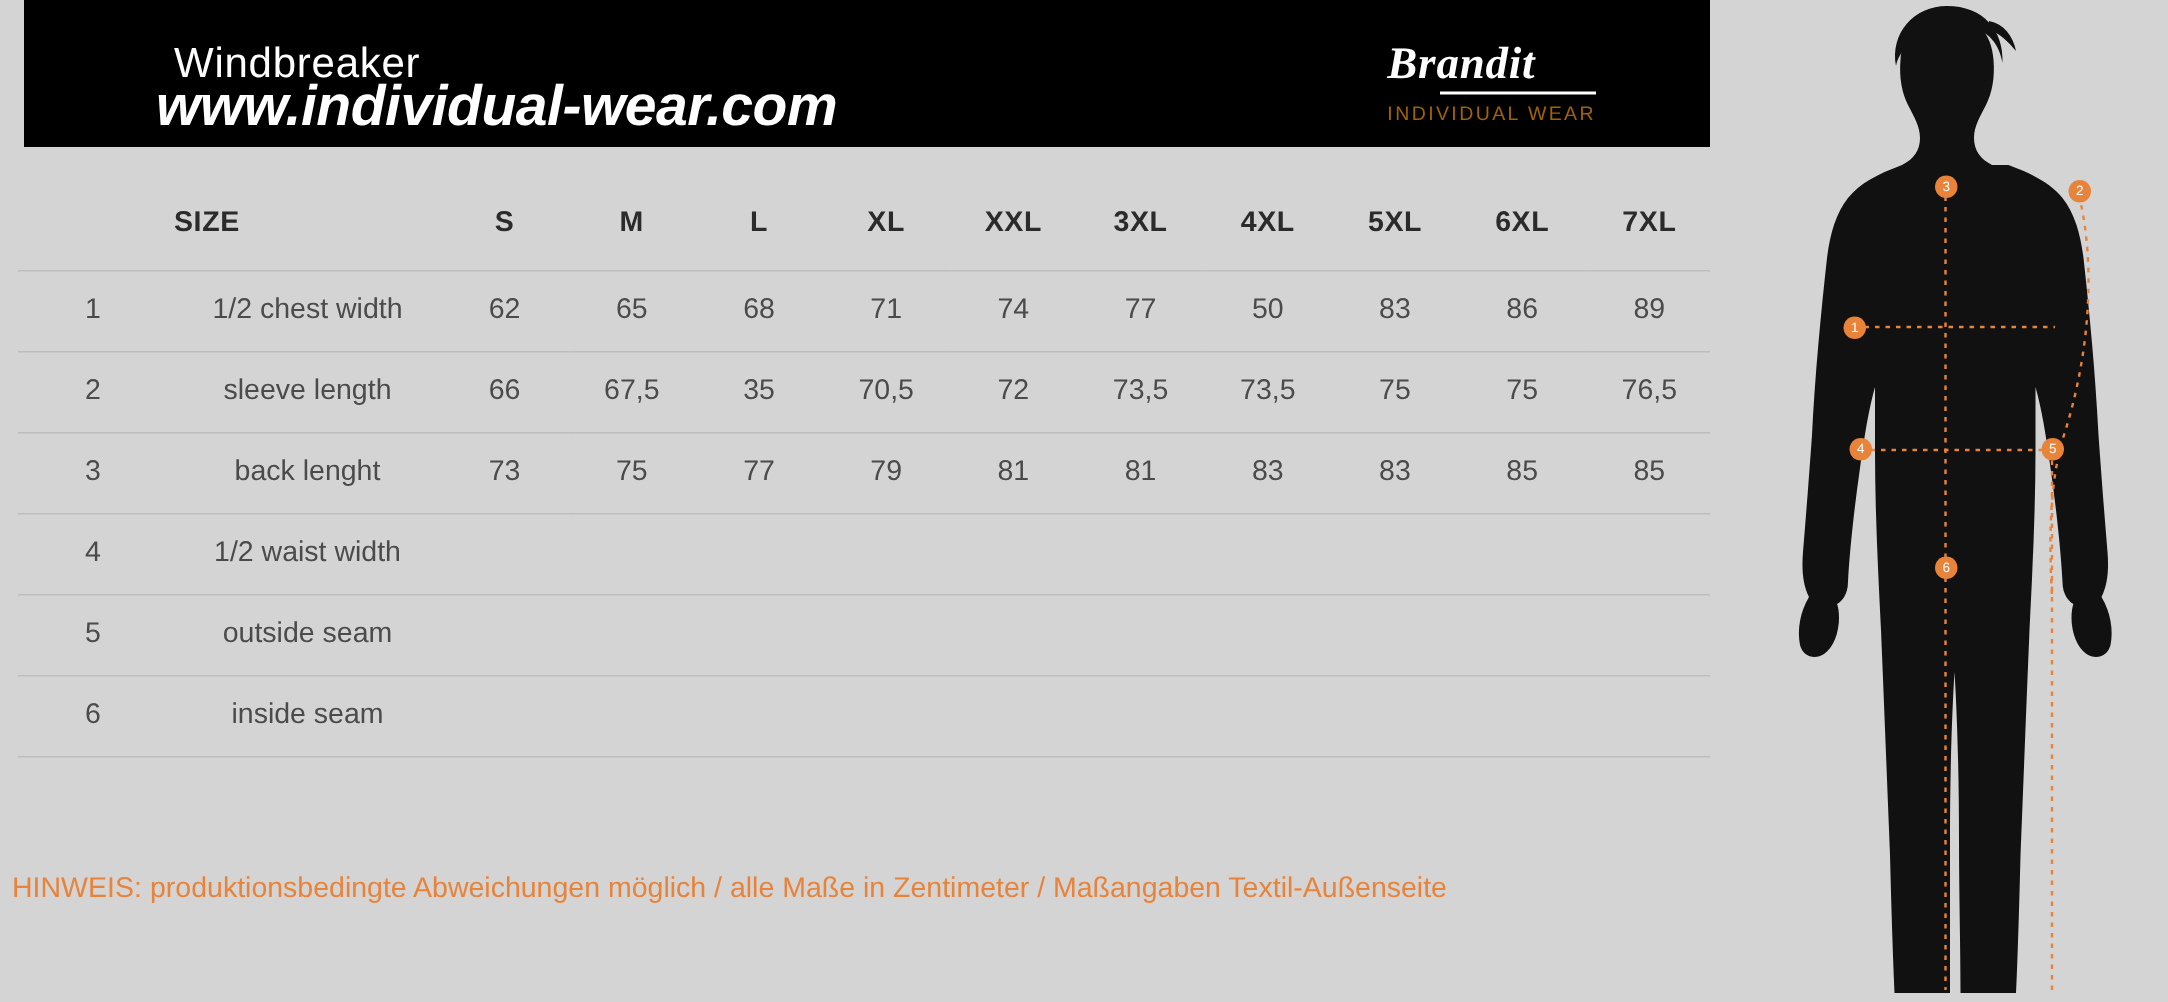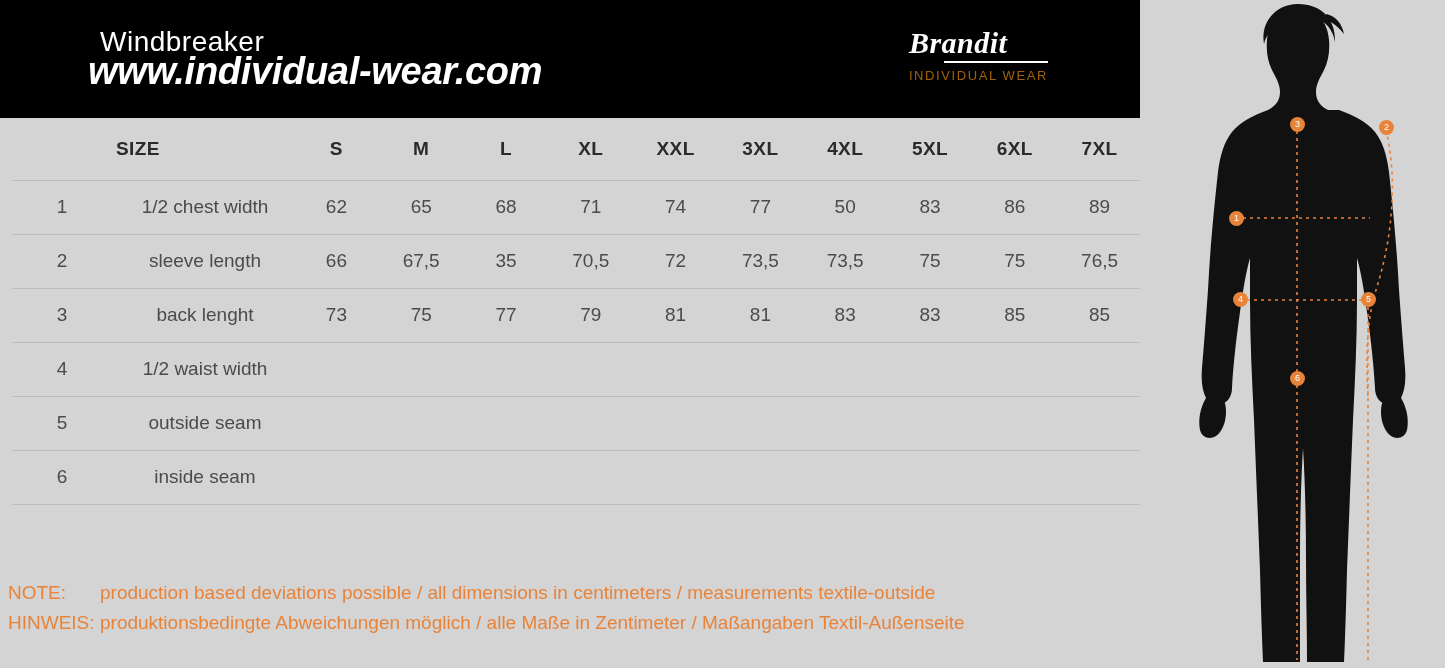--- a/index.html
+++ b/index.html
@@ -12,22 +12,22 @@
   }
   #page {
     position: relative;
     width: 1445px; height: 668px;
     background: #d4d4d4;
   }
 
   
   .header {
     position: absolute;
-    left: 0; top: 0;
-    width: 1140px; height: 118px;
+    left: 16px; top: 0;
+    width: 1140px; height: 98px;
     background: #000;
     padding-left: 28px;
   }
   .header-sub {
     position: absolute;
     left: 100px; top: 26px;
     color: #fff;
     font-size: 28px;
     font-weight: 400;
     letter-spacing: 0.5px;
@@ -276,24 +276,20 @@
           <td class="td-val"></td>
           <td class="td-val"></td>
           <td class="td-val"></td>
           <td class="td-val"></td>
         </tr>
       </tbody>
     </table>
   </div>
 
   <div class="notes">
-    <div class="notes-row">
-      <div class="notes-key">NOTE:</div>
-      <div class="notes-txt">production based deviations possible / all dimensions in centimeters / measurements textile-outside</div>
-    </div>
     <div class="notes-row">
       <div class="notes-key">HINWEIS:</div>
       <div class="notes-txt">produktionsbedingte Abweichungen möglich / alle Maße in Zentimeter / Maßangaben Textil-Außenseite</div>
     </div>
   </div>
 
   <div class="figure">
     <svg width="305" height="668" viewBox="0 0 305 668">
 
       <path fill="#111" d="M158,8 C140,8 128,22 127,40 C126,52 128,62 132,70 C136,78 140,84 140,92

